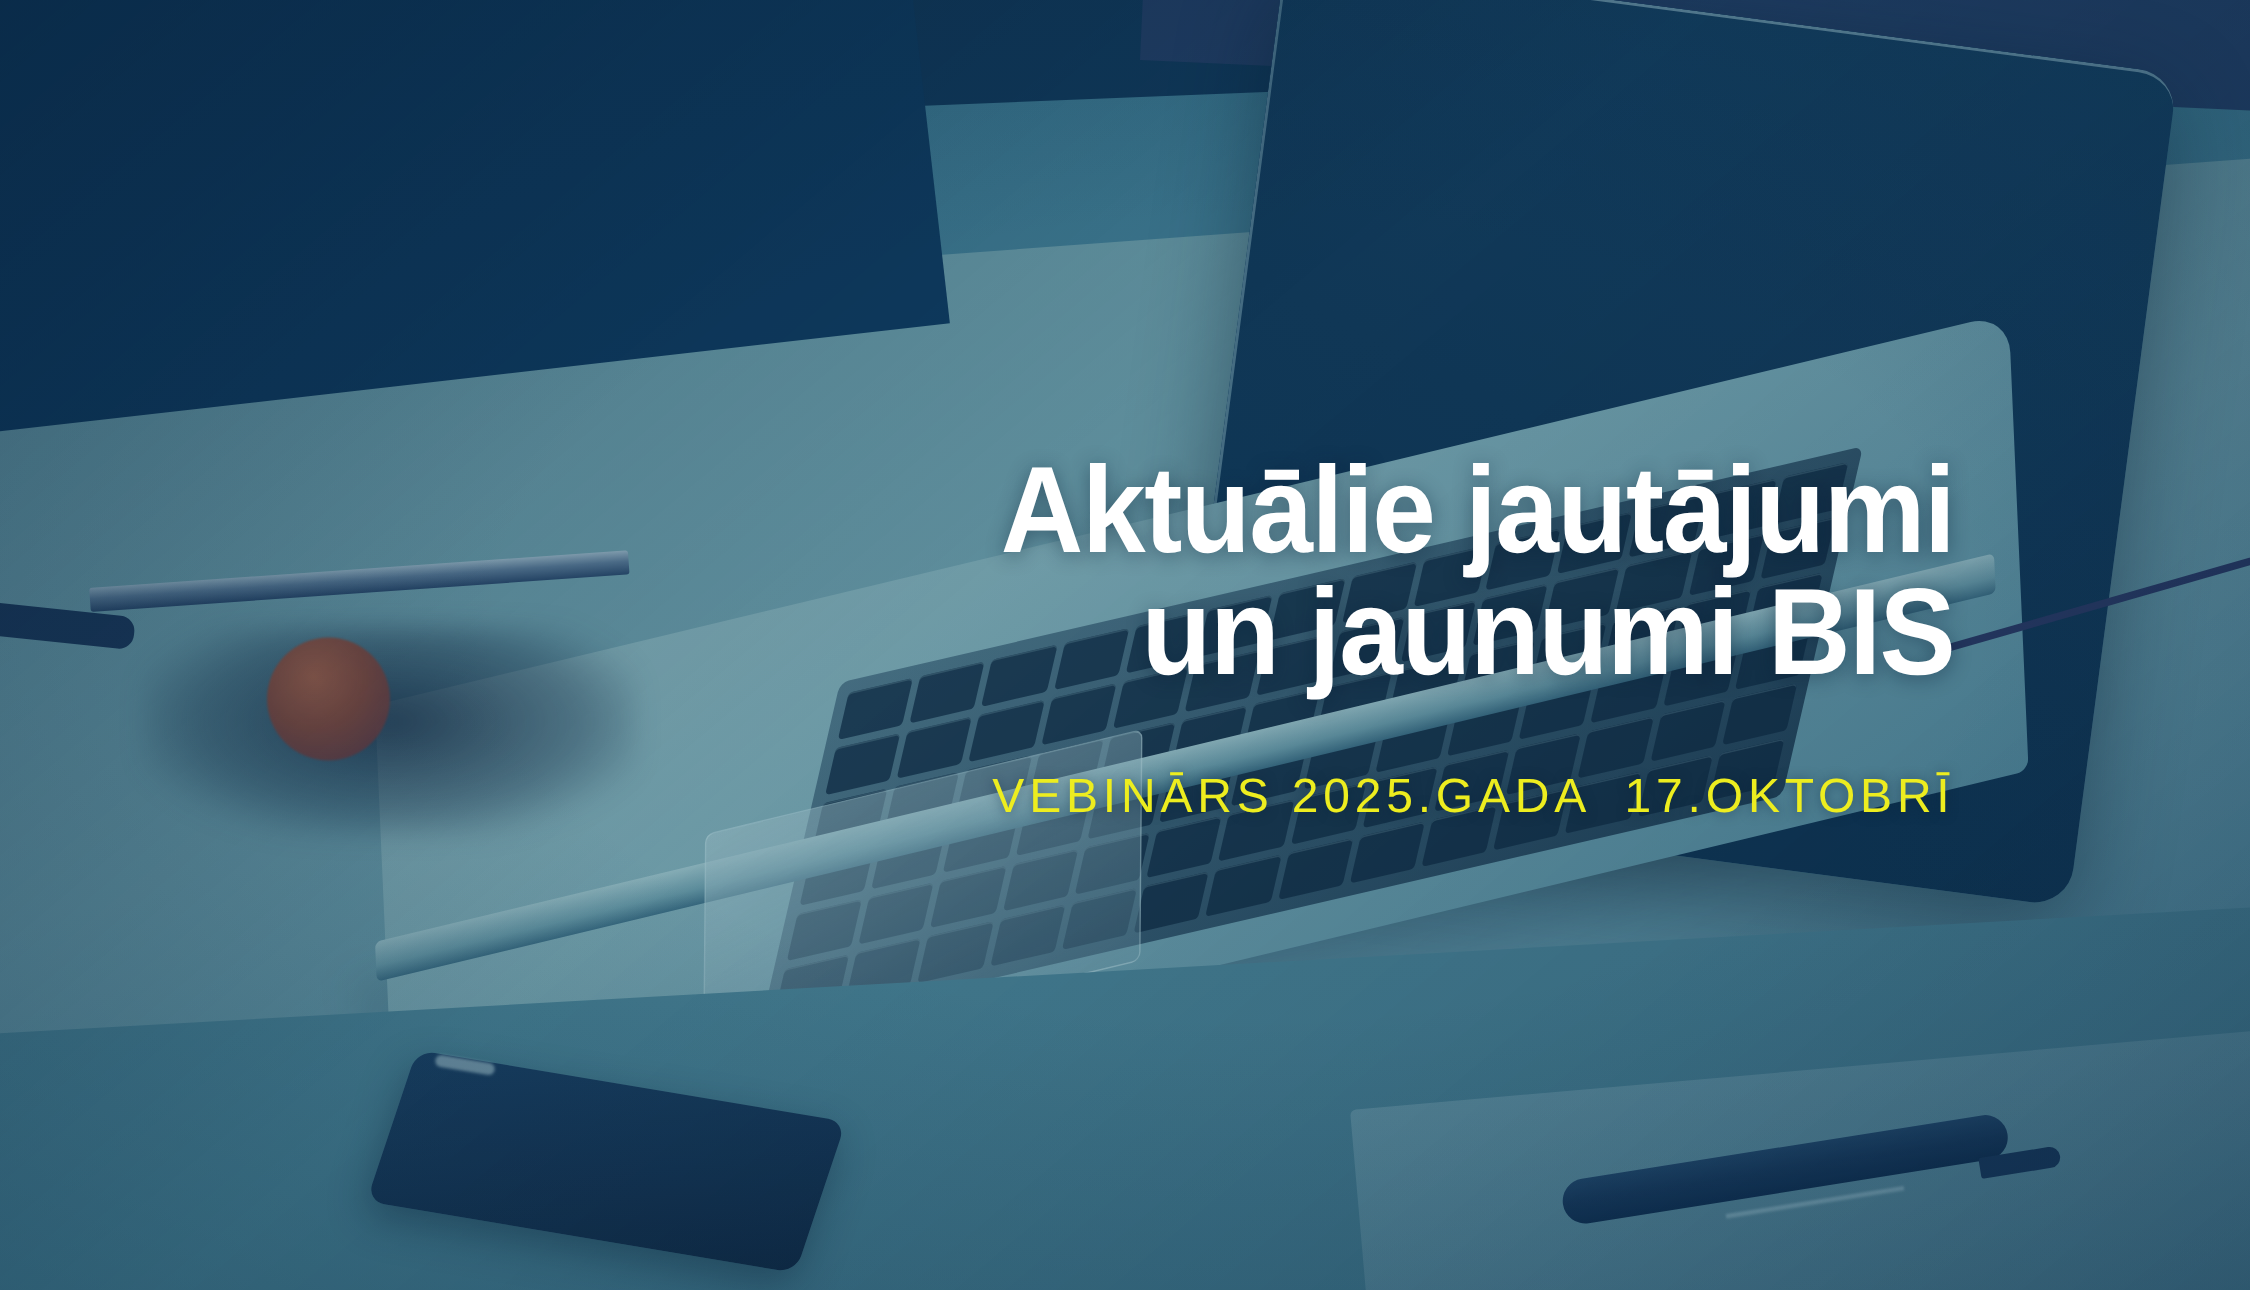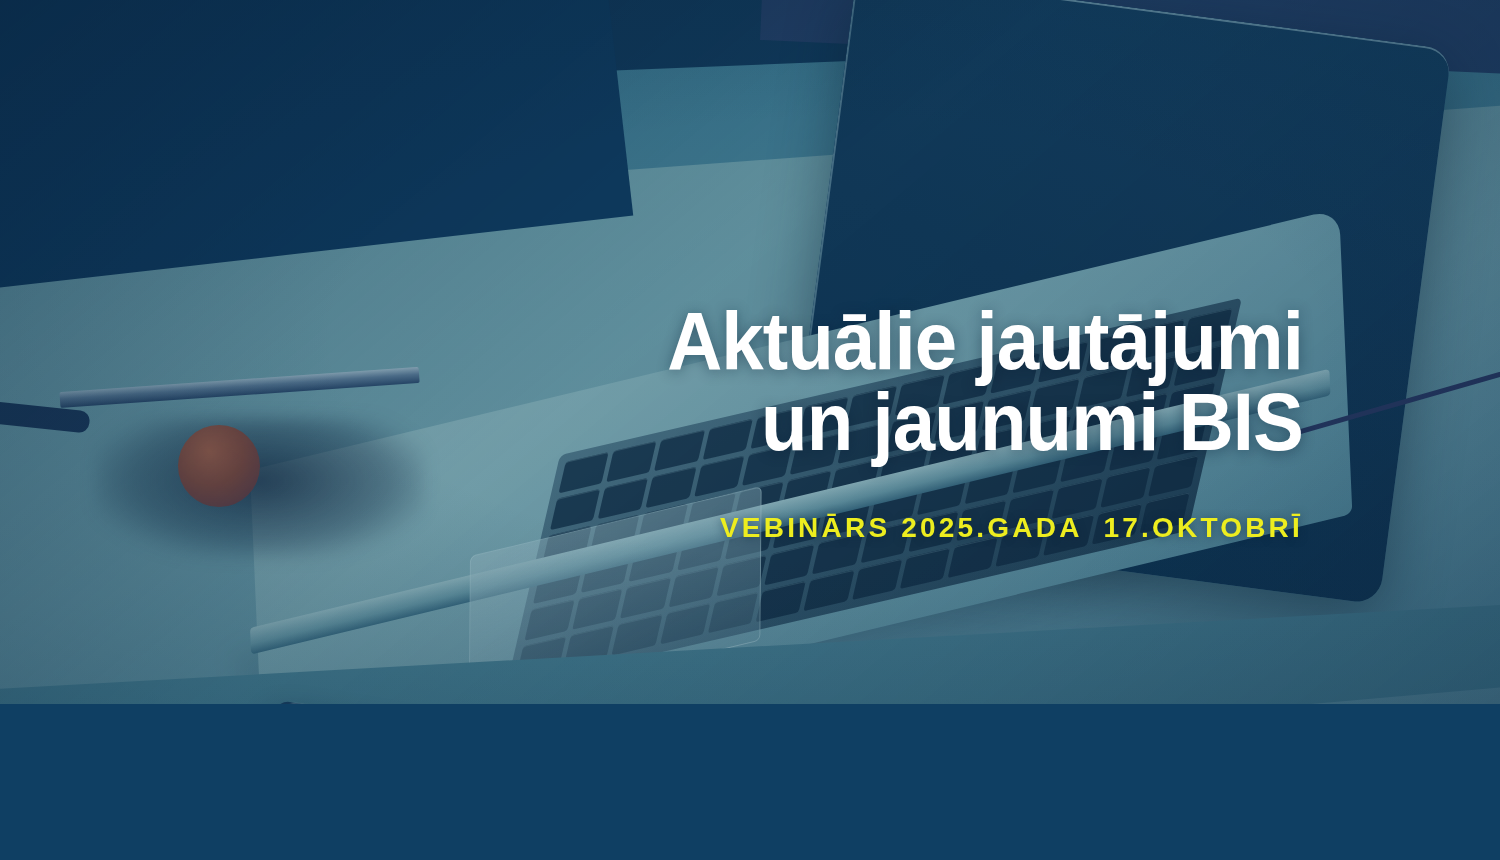--- a/index.html
+++ b/index.html
@@ -2,21 +2,21 @@
 <html><head>
 <meta charset="utf-8">
 <title>Aktuālie jautājumi un jaunumi BIS</title>
 <style>
   * { margin:0; padding:0; box-sizing:border-box; }
   html,body { width:1500px; height:860px; overflow:hidden; background:#0f3f63; }
   body { font-family:"Liberation Sans", sans-serif; }
 
   #poster {
     position:relative;
-    width:1500px; height:704px;
+    width:1500px; height:860px;
     overflow:hidden;
     background:#1d4ed8;
   }
 
   
   .layer { position:absolute; pointer-events:none; }
 
   
   .bg-base {
     inset:0;
@@ -250,22 +250,22 @@
     line-height:.99;
     letter-spacing:-1px;
     transform:scaleX(.93);
     transform-origin:right center;
     text-shadow:0 2px 14px rgba(8,34,56,.45);
     white-space:pre-line;
   }
   .sub {
     color:#eded1f;
     font-family:"Liberation Sans", sans-serif;
-    font-weight:bold;
-    font-size:28px;
+    font-weight:normal;
+    font-size:32px;
     letter-spacing:3.2px;
     line-height:1.55;
     text-shadow:0 1px 8px rgba(8,34,56,.5);
     white-space:pre;
   }
   #sub-date { margin-top:44px; }
 </style>
 </head>
 <body>
 

